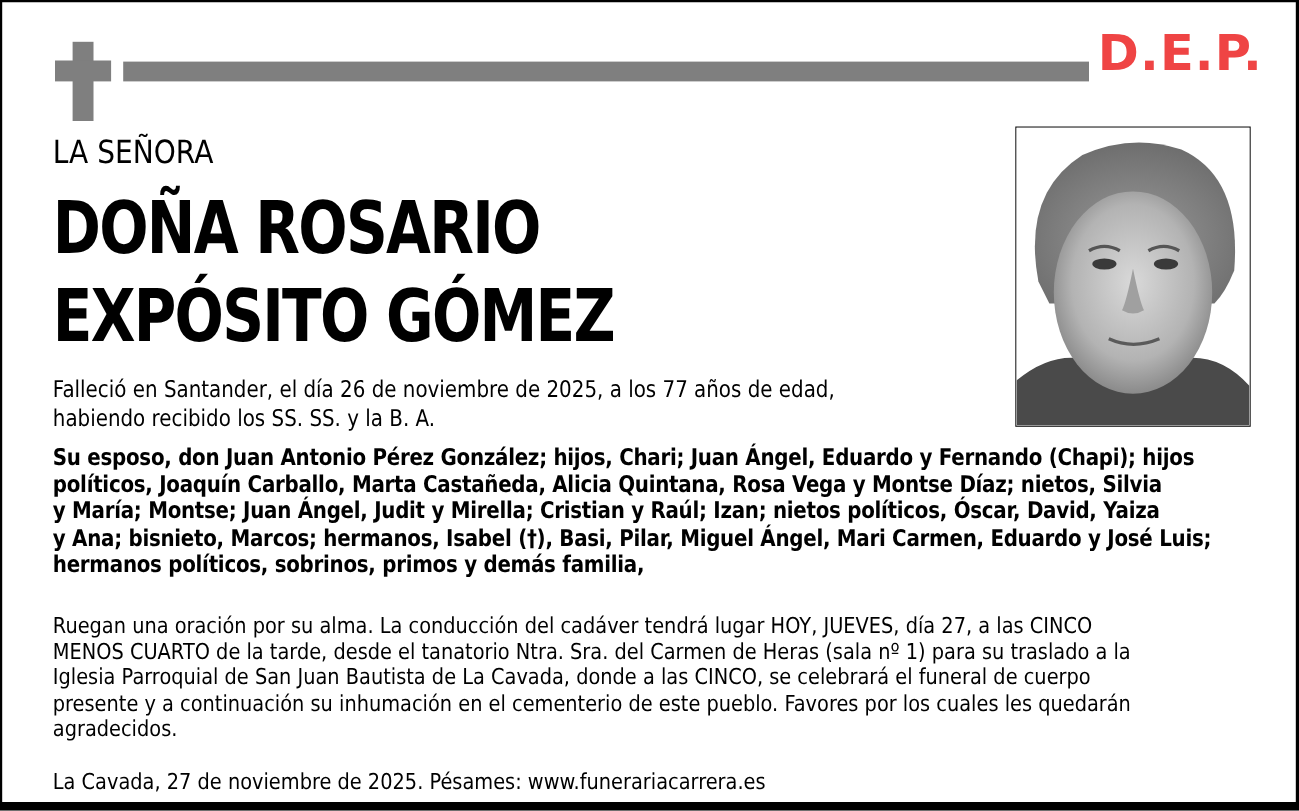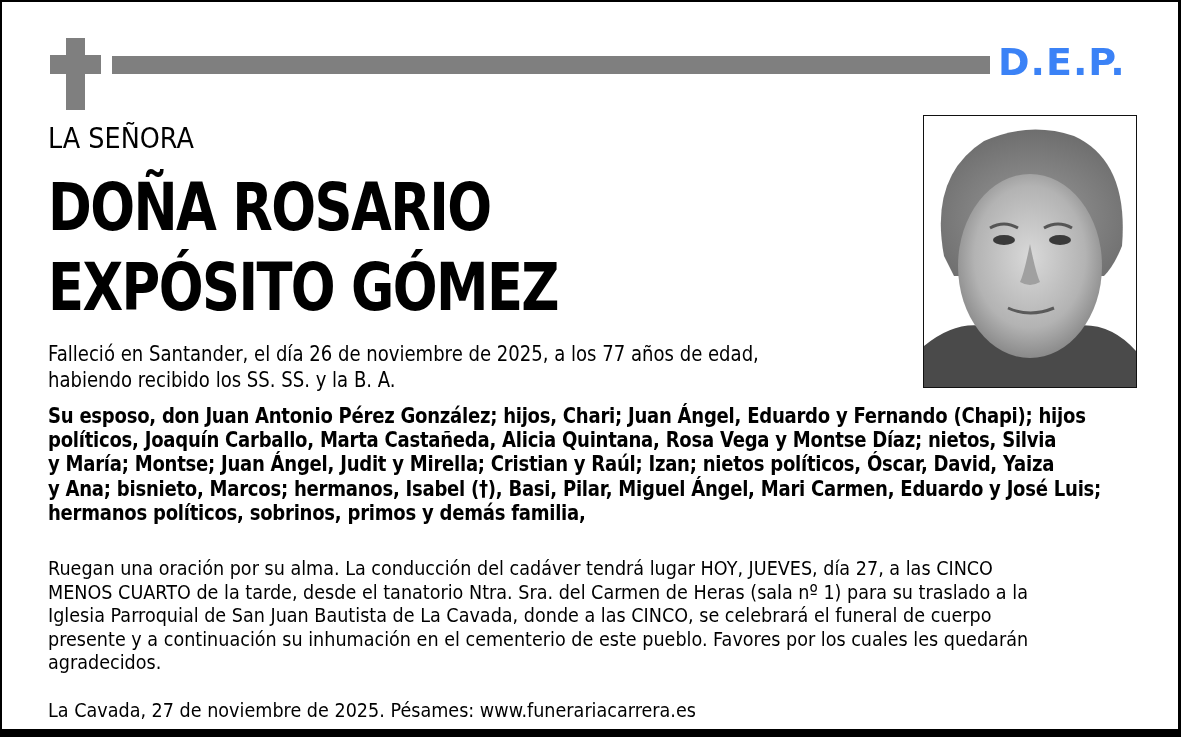--- a/index.html
+++ b/index.html
@@ -8,23 +8,23 @@
       position: absolute; left: 0; top: 0; width: 1181px; height: 737px;
       box-sizing: border-box;
       border-top: 2px solid #000; border-left: 2px solid #000; border-right: 3px solid #000;
       border-bottom: 8px solid #000;
       background: #fff;
     }
     .cross-v { position: absolute; left: 64px; top: 36px; width: 19px; height: 72px; background: #7f7f7f; }
     .cross-h { position: absolute; left: 48px; top: 53px; width: 51px; height: 19px; background: #7f7f7f; }
     .rule { position: absolute; left: 110px; top: 54px; width: 878px; height: 18px; background: #7f7f7f; }
     .dep {
-      position: absolute; left: 996px; top: 40px; height: 40px;
+      position: absolute; left: 996px; top: 27px; height: 40px;
       font-family: "DejaVu Sans", sans-serif; font-weight: bold;
-      font-size: 38px; line-height: 40px; color: #3b82f6; letter-spacing: 1px;
+      font-size: 45px; line-height: 40px; color: #ef4444; letter-spacing: 1px;
     }
     .prefix {
       position: absolute; left: 46px; top: 116px;
       font-family: "DejaVu Sans", sans-serif; font-size: 29px; line-height: 40px;
       color: #000; transform: scaleX(0.88); transform-origin: left top;
     }
     .name {
       position: absolute; left: 46px; top: 166px;
       font-family: "DejaVu Sans", sans-serif; font-weight: bold;
       font-size: 66px; line-height: 80px; color: #000;

